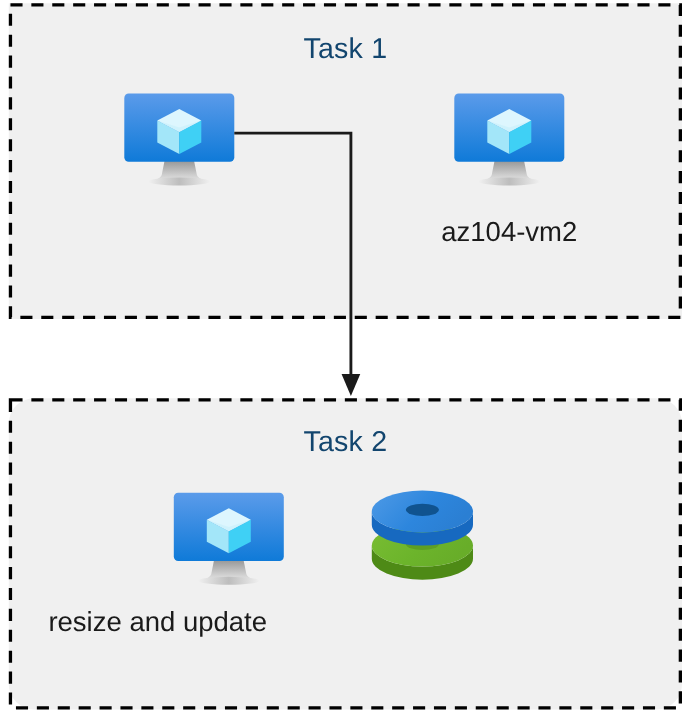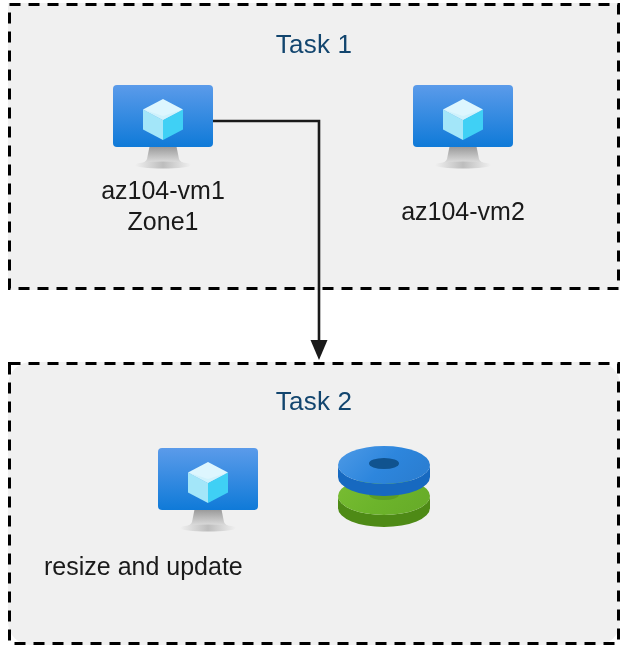--- a/index.html
+++ b/index.html
@@ -93,22 +93,20 @@
 
         <g>
           <path d="M53 17 L73 27.5 L53 38 L33 27.5 Z" fill="#ddf6fe"></path>
           <path d="M33 27.5 L53 38 L53 58 L33 47.5 Z" fill="#a3e6f9"></path>
           <path d="M73 27.5 L73 47.5 L53 58 L53 38 Z" fill="#3fd0f5"></path>
           <path d="M33 27.5 L53 34 L73 27.5 L53 38 Z" fill="#cdf1fc" opacity="0.85"></path>
         </g>
       </svg>
     </div>
 
-    <div class="node-label" style="left:50px;top:172px;width:210px;">az104-vm1</div>
-    <div class="node-label" style="left:50px;top:203px;width:210px;">Zone1</div>
 
     <div class="vm-icon" style="left:402px;top:79px;width:106px;height:88px;">
       <svg viewBox="0 0 106 88" xmlns="http://www.w3.org/2000/svg">
         <defs>
           <linearGradient id="scr2" x1="0" y1="0" x2="0" y2="1">
             <stop offset="0%" stop-color="#5b9bea"></stop>
               <stop offset="100%" stop-color="#0f7ad8"></stop>
           </linearGradient>
           <linearGradient id="std2" x1="0" y1="0" x2="0" y2="1">
             <stop offset="0%" stop-color="#8e8e8e"></stop>

